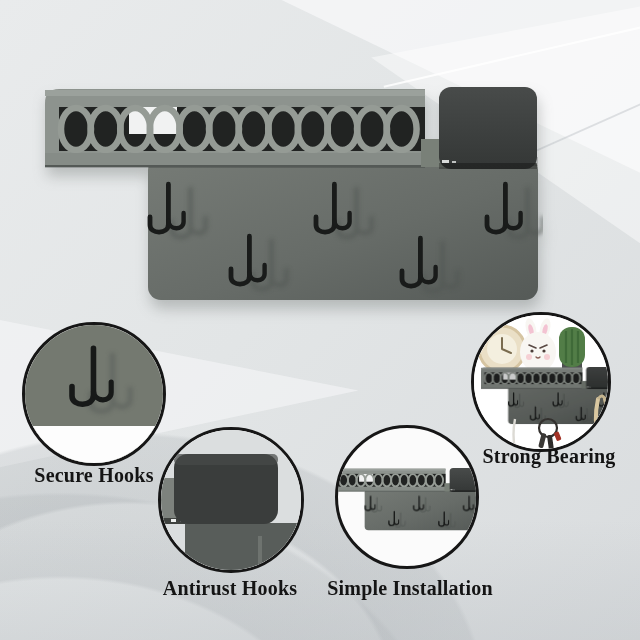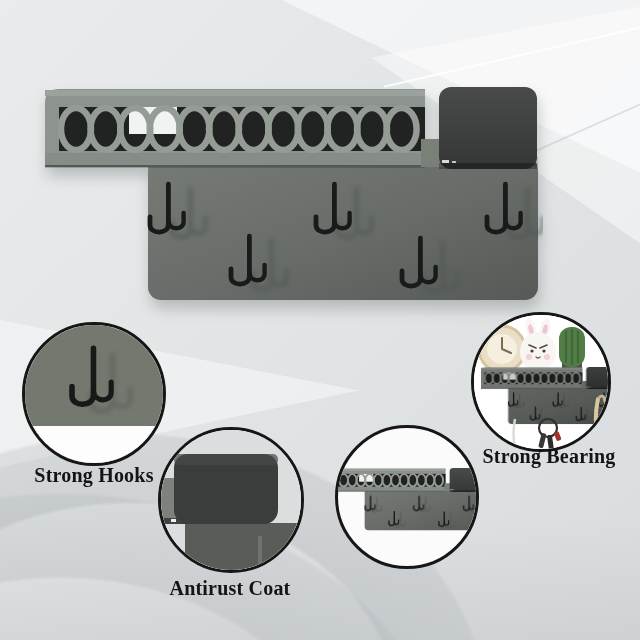--- a/index.html
+++ b/index.html
@@ -147,42 +147,43 @@
       <rect y="101" width="138" height="37" fill="#fdfdfd"></rect>
       <g style="color:#565b58" opacity=".5" filter="url(#blur2)">
         <use href="#sym-hook" x="52" y="18" width="56" height="92"></use>
       </g>
       <g style="color:#17191 8"></g>
       <g style="color:#171918">
         <use href="#sym-hook" x="33" y="11" width="56" height="92"></use>
       </g>
     </svg>
   </div>
-  <div class="caption caption-secure">Strong Hooks</div>
+  <div class="caption caption-secure">Secure Hooks</div>
 
   <div class="callout callout-2">
     <svg width="140" height="140" viewBox="0 0 140 140">
       <rect width="140" height="140" fill="#dbdedf"></rect>
       <rect x="-10" y="48" width="64" height="44" fill="#7d827d"></rect>
       <rect x="-10" y="88" width="64" height="6" fill="#3f423f"></rect>
       <rect x="10" y="89" width="5" height="3" fill="#eef0ef"></rect>
       <rect x="19" y="89" width="3" height="3" fill="#eef0ef"></rect>
       <rect x="24" y="93" width="120" height="60" fill="#585d5a"></rect>
       <rect x="97" y="106" width="4" height="47" fill="#6e736f"></rect>
       <rect x="13" y="24" width="104" height="70" rx="14" fill="#3a3d3c"></rect>
       <rect x="13" y="24" width="104" height="11" rx="5" fill="#474a49" opacity=".7"></rect>
     </svg>
   </div>
-  <div class="caption caption-antirust">Antirust Coat</div>
+  <div class="caption caption-antirust">Antirust Hooks</div>
 
   <div class="callout callout-3">
     <svg width="138" height="138" viewBox="0 0 138 138">
       <use href="#sym-product" x="-4" y="40" width="146" height="66"></use>
     </svg>
   </div>
+  <div class="caption caption-simple">Simple Installation</div>
 
   <div class="callout callout-4">
     <svg width="134" height="134" viewBox="0 0 134 134">
       <rect width="134" height="134" fill="#ffffff"></rect>
 
       <g>
         <circle cx="28" cy="34" r="23" fill="#eadfc6" stroke="#d6c5a2" stroke-width="3"></circle>
         <circle cx="28" cy="34" r="15" fill="#f4efdf"></circle>
         <path d="M28,34 L28,23 M28,34 L37,38" stroke="#7a6c4f" stroke-width="2" stroke-linecap="round"></path>
       </g>

